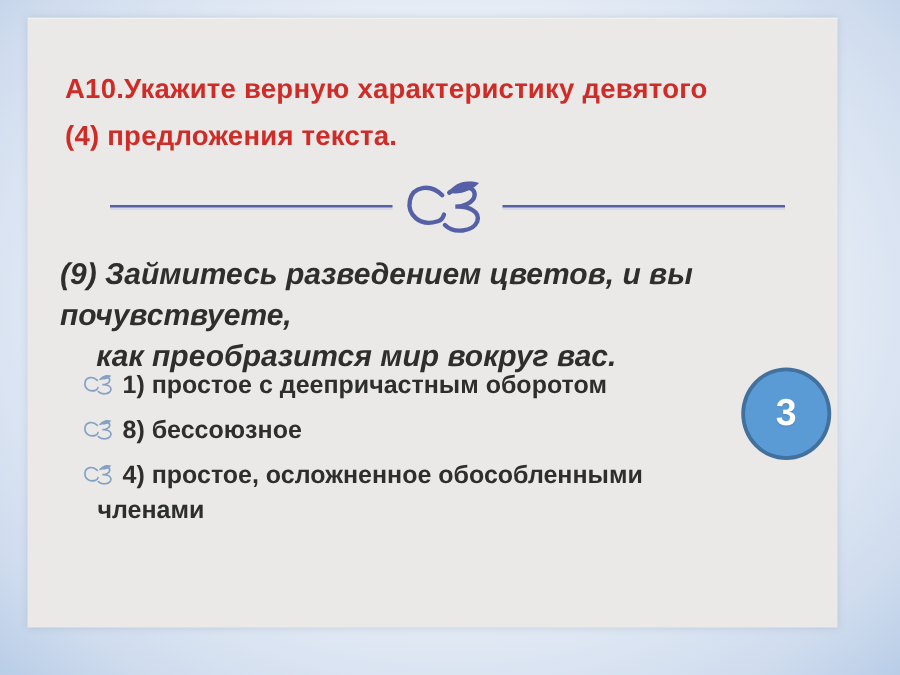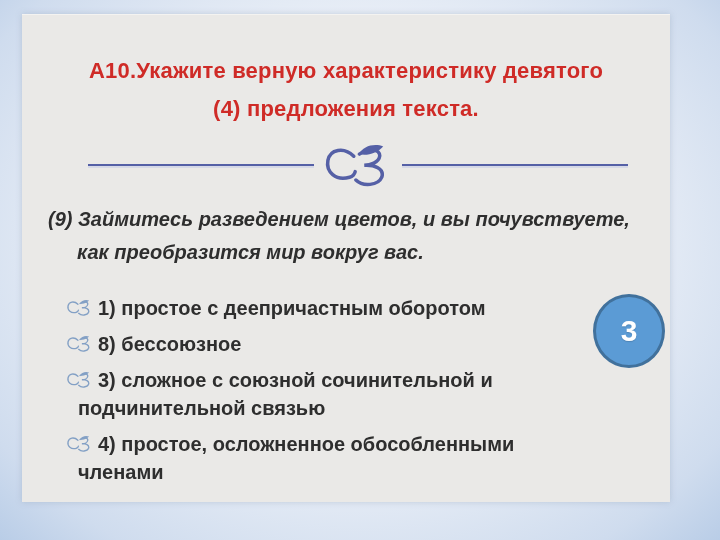--- a/index.html
+++ b/index.html
@@ -15,42 +15,42 @@
       var(--slide-outer, #b9cde7) 100%);
   }
   .panel {
     position: absolute; left: 22px; top: 14px; width: 648px; height: 488px;
     background: var(--panel, #eae9e7);
     box-shadow: 0 0 6px rgba(130,145,170,0.35), inset 0 1px 0 #f4f3f1;
   }
   
   .title {
     position: absolute; top: 38px; left: 30px; right: 30px;
-    text-align: center;
+    text-align: left;
     color: var(--title-red, #cf2b27);
     font-size: 22px; font-weight: 700; line-height: 38px;
     letter-spacing: 0.2px;
   }
   
   .divider {
     position: absolute; top: 131px; left: 66px; width: 540px; height: 42px;
     display: flex; align-items: flex-start;
     color: var(--ornament, #5560a6);
   }
   .dline {
     flex: 1; height: 2px; margin-top: 19px;
     background: var(--ornament, #5560a6);
     box-shadow: 0 2px 0 #d6d9e7;
   }
   .orn { width: 84px; height: 42px; flex: 0 0 auto; margin: 0 2px; }
   .orn svg { width: 84px; height: 42px; display: block; }
   
   .passage {
     position: absolute; top: 189px; left: 26px; right: 20px;
-    font-size: 20px; font-weight: 700; font-style: italic;
+    font-size: 24px; font-weight: 700; font-style: italic;
     color: var(--text, #2e2e2e); line-height: 33px;
   }
   .passage .p2 { margin-left: 29px; }
   
   .options { position: absolute; top: 280px; left: 0; right: 110px; }
   .option {
     position: relative; margin-left: 56px; margin-bottom: 8px;
     font-size: 20px; font-weight: 700;
     color: var(--text, #2e2e2e); line-height: 28px;
   }
@@ -132,29 +132,20 @@
         </span>
         <span class="opt-line l1">8) бессоюзное</span>
         <span class="opt-line l2"></span>
       </div>
       <div class="option">
         <span class="bullet">
           <svg viewBox="0 0 100 60">
               <use href="#flourish"></use>
             </svg>
         </span>
-        <span class="opt-line l1">3) сложное с союзной сочинительной и</span>
-        <span class="opt-line l2">подчинительной связью</span>
-      </div>
-      <div class="option">
-        <span class="bullet">
-          <svg viewBox="0 0 100 60">
-              <use href="#flourish"></use>
-            </svg>
-        </span>
         <span class="opt-line l1">4) простое, осложненное обособленными членами</span>
         <span class="opt-line l2"></span>
       </div>
     </div>
 
     <div class="badge">
       <span>3</span>
     </div>
 
   </div>

